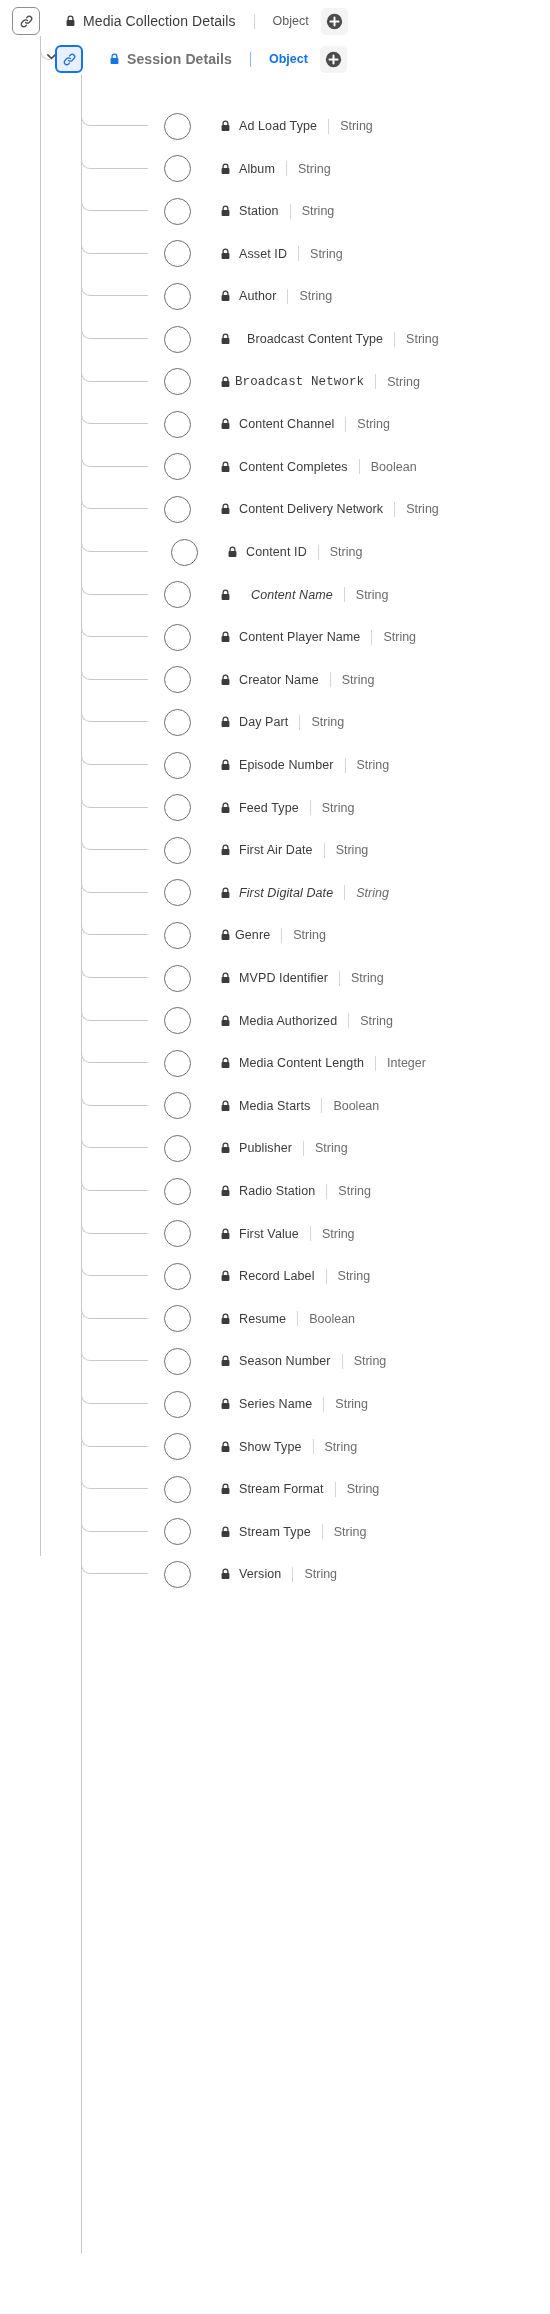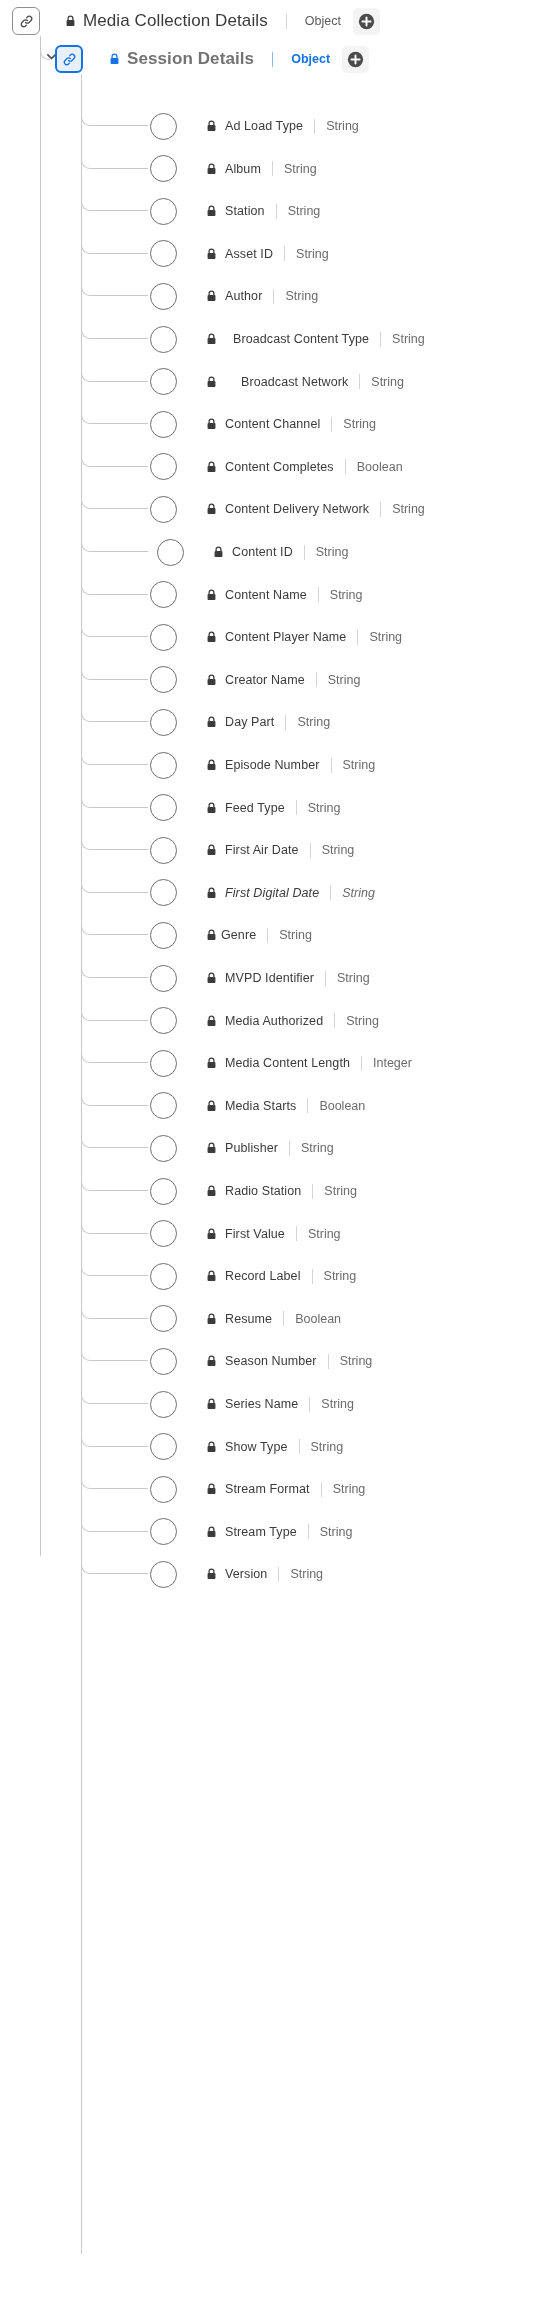--- a/index.html
+++ b/index.html
@@ -62,21 +62,21 @@
   }
 
   .node-label-wrap {
     display: flex;
     align-items: center;
     gap: 7px;
     white-space: nowrap;
   }
   .lock-ico { flex: 0 0 auto; display: inline-flex; }
   .node-title {
-    font-size: 17px;
+    font-size: 14px;
     color: #3b3b3b;
     letter-spacing: .1px;
   }
   .node-title.accent { color: #737373; font-weight: 700; }
 
   .vdiv {
     width: 1px;
     height: 15px;
     background: #d4d4d4;
     margin: 0 11px;
@@ -99,21 +99,21 @@
     align-items: center;
     justify-content: center;
     margin-left: 12px;
     flex: 0 0 auto;
     cursor: pointer;
   }
 
   
   .field-row {
     position: absolute;
-    left: 2px;
+    left: 16px;
     width: 437px;
     height: 30px;
     display: flex;
     align-items: center;
   }
   .field-circle {
     position: absolute;
     left: 148px;
     width: 27px;
     height: 27px;
@@ -304,21 +304,21 @@
     <div class="tree-elbow" style="left: 81px; top: 363.6px; width: 67px; height: 18px;"></div>
     <div class="field-row" style="top: 366.6px;">
       <div class="field-circle"></div>
      <div class="field-body">
        <span class="lock-ico">
           <svg width="11" height="12" viewBox="0 0 16 18">
     <path d="M4.4 7.6V5.2a3.6 3.6 0 0 1 7.2 0v2.4" fill="none" stroke="#3b3b3b" stroke-width="1.9"></path>
     <rect x="2.1" y="7.4" width="11.8" height="9" rx="1.5" fill="#3b3b3b"></rect>
   </svg>
         </span>
-       <span class="field-name" style="margin-left:24px;">Broadcast Network</span>
+       <span class="field-name" style="margin-left:4px;font-family:Liberation Mono, monospace;">Broadcast Network</span>
        <span class="vdiv"></span>
        <span class="field-type">String</span>
      </div>
     </div>
     <div class="tree-elbow" style="left: 81px; top: 406.2px; width: 67px; height: 18px;"></div>
     <div class="field-row" style="top: 409.2px;">
       <div class="field-circle"></div>
      <div class="field-body">
        <span class="lock-ico">
           <svg width="11" height="12" viewBox="0 0 16 18">
@@ -379,21 +379,21 @@
     <div class="tree-elbow" style="left: 81px; top: 576.6px; width: 67px; height: 18px;"></div>
     <div class="field-row" style="top: 579.6px;">
       <div class="field-circle"></div>
      <div class="field-body">
        <span class="lock-ico">
           <svg width="11" height="12" viewBox="0 0 16 18">
     <path d="M4.4 7.6V5.2a3.6 3.6 0 0 1 7.2 0v2.4" fill="none" stroke="#3b3b3b" stroke-width="1.9"></path>
     <rect x="2.1" y="7.4" width="11.8" height="9" rx="1.5" fill="#3b3b3b"></rect>
   </svg>
         </span>
-       <span class="field-name" style="margin-left:8px;">Content Name</span>
+       <span class="field-name" style="margin-left:20px;font-style:italic;">Content Name</span>
        <span class="vdiv"></span>
        <span class="field-type">String</span>
      </div>
     </div>
     <div class="tree-elbow" style="left: 81px; top: 619.2px; width: 67px; height: 18px;"></div>
     <div class="field-row" style="top: 622.2px;">
       <div class="field-circle"></div>
      <div class="field-body">
        <span class="lock-ico">
           <svg width="11" height="12" viewBox="0 0 16 18">

